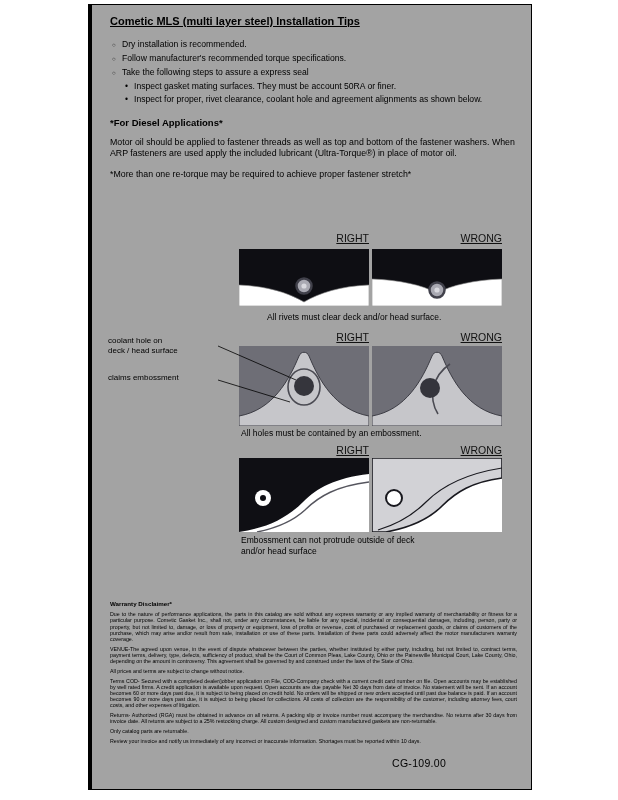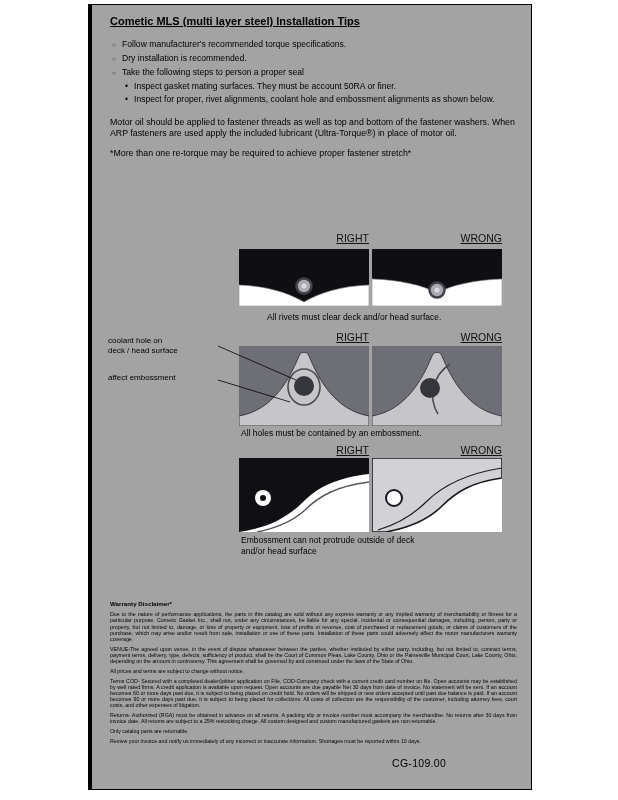--- a/index.html
+++ b/index.html
@@ -46,41 +46,42 @@
 <body>
 
 <div class="page">
   <div class="frame">
 
     <div class="title">Cometic MLS (multi layer steel) Installation Tips</div>
 
     <div class="intro">
       <div class="b">
         <span class="mk">○</span>
+        <span>Dry installation is recommended.</span>
+      </div>
+      <div class="b">
+        <span class="mk">○</span>
         <span>Follow manufacturer's recommended torque specifications.</span>
       </div>
       <div class="b">
         <span class="mk">○</span>
-        <span>Dry installation is recommended.</span>
-      </div>
-      <div class="b">
-        <span class="mk">○</span>
-        <span>Take the following steps to person a proper seal</span>
+        <span>Take the following steps to assure a express seal</span>
       </div>
       <div class="sb">
         <span class="mk2">•</span>
         <span>Inspect gasket mating surfaces.  They must be account 50RA or finer.</span>
       </div>
       <div class="sb">
         <span class="mk2">•</span>
-        <span>Inspect for proper, rivet alignments, coolant hole and embossment alignments as shown below.</span>
+        <span>Inspect for proper, rivet clearance, coolant hole and agreement alignments as shown below.</span>
       </div>
     </div>
 
     <div class="diesel">
+      <div class="dh">*For Diesel Applications*</div>
       <p>Motor oil should be applied to fastener threads as well as top and bottom of the fastener washers. When ARP fasteners are used apply the included lubricant (Ultra-Torque®) in place of motor oil.</p>
       <p class="note">*More than one re-torque may be required to achieve proper fastener stretch*</p>
     </div>
 
     <div class="diagrams">
 
       <div class="dg-h" style="left:147px; top:2px;">RIGHT</div>
       <div class="dg-h" style="left:280px; top:2px;">WRONG</div>
 
       <div class="panel" style="left:147px; top:19px;">
@@ -101,21 +102,21 @@
       </div>
       <div class="cap" style="top:82px;margin-left:26px;">All rivets must clear deck and/or head surface.</div>
 
       <div class="dg-h" style="left:147px; top:101px;">RIGHT</div>
       <div class="dg-h" style="left:280px; top:101px;">WRONG</div>
 
       <div class="lab" style="top:106px;">
         <div>coolant hole on</div>
         <div>deck / head surface</div>
       </div>
-      <div class="lab" style="top:143px;">affect embossment</div>
+      <div class="lab" style="top:143px;">claims embossment</div>
 
       <div class="panel" style="left:147px; top:116px;">
         <svg width="130" height="80" viewBox="0 0 130 80">
           <rect width="130" height="80" fill="#6e6e76"></rect>
           <path d="M0,80 L0,70 C34,64 50,34 60,10 C62,5 68,5 70,10 C80,34 96,64 130,70 L130,80 Z" fill="#c6c6ca" stroke="#3c3c44" stroke-width="1"></path>
           <ellipse cx="65" cy="41" rx="16" ry="18" fill="none" stroke="#4a4a52" stroke-width="1.6"></ellipse>
           <circle cx="65" cy="40" r="10" fill="#35353c"></circle>
         </svg>
       </div>
       <div class="panel" style="left:280px; top:116px;">

